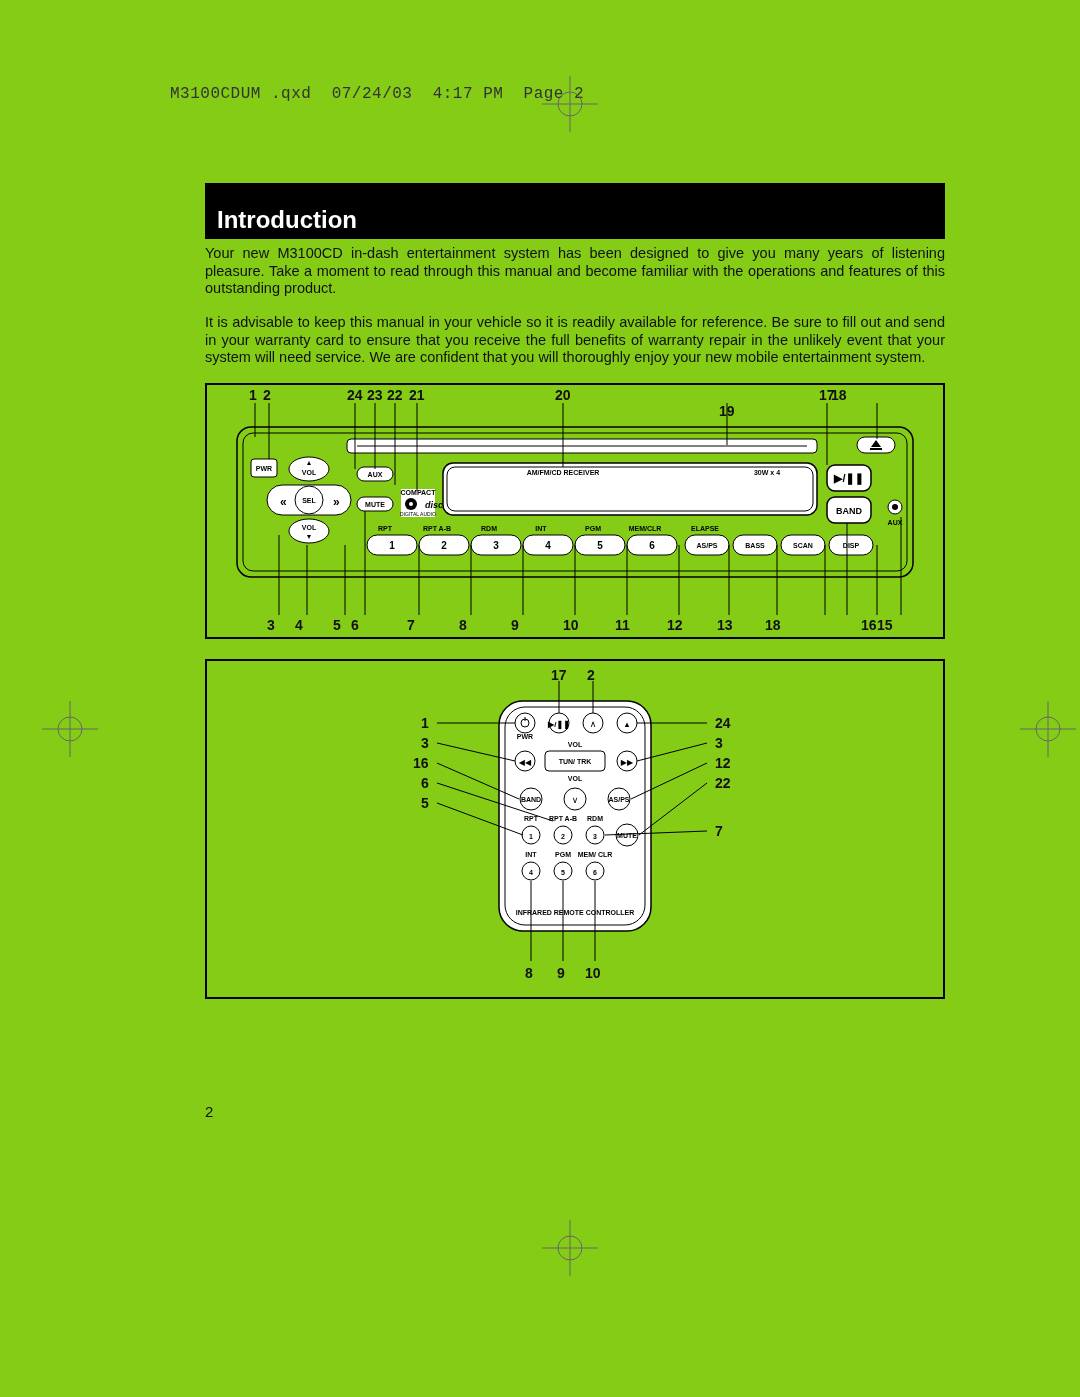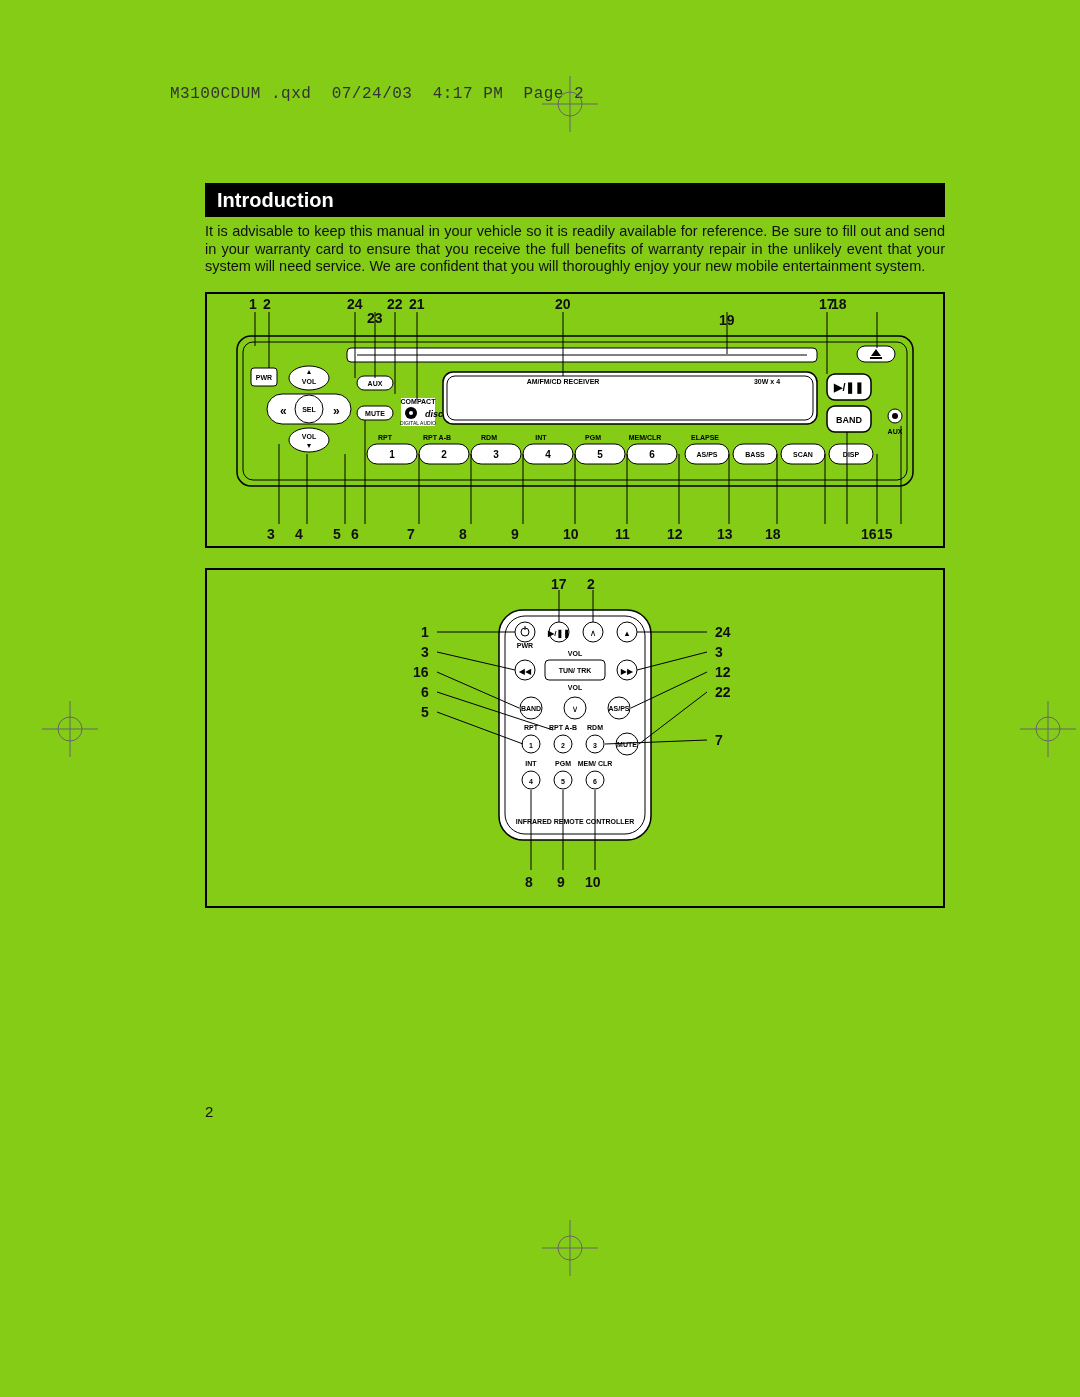--- a/index.html
+++ b/index.html
@@ -34,23 +34,23 @@
 
   .content {
     position: absolute;
     left: 205px;
     width: 740px;
     top: 183px;
   }
   .section-bar {
     background: #000;
     color: #fff;
-    font-size: 20px;
+    font-size: 24px;
     font-weight: bold;
-    padding: 6px 12px 5px 12px;
+    padding: 23px 12px 5px 12px;
     margin-bottom: 6px;
   }
   .para {
     font-size: 14.5px;
     line-height: 1.22;
     text-align: justify;
     margin: 6px 0 16px 0;
   }
 
   .diagram-frame {
@@ -110,30 +110,31 @@
   <div class="crop crop-right">
     <svg width="60" height="60" viewBox="-30 -30 60 60">
       <circle cx="0" cy="0" r="12" fill="none" stroke="#666" stroke-width="1"></circle>
       <line x1="-28" y1="0" x2="28" y2="0" stroke="#666"></line>
       <line x1="0" y1="-28" x2="0" y2="28" stroke="#666"></line>
     </svg>
   </div>
 
   <div class="content">
     <div class="section-bar">Introduction</div>
+    <p class="para">Your new M3100CD in-dash entertainment system has been designed to give you many years of listening pleasure. Take a moment to read through this manual and become familiar with the operations and features of this outstanding product.</p>
     <p class="para">It is advisable to keep this manual in your vehicle so it is readily available for reference. Be sure to fill out and send in your warranty card to ensure that you receive the full benefits of warranty repair in the unlikely event that your system will need service. We are confident that you will thoroughly enjoy your new mobile entertainment system.</p>
 
 
     <div id="head-unit" class="diagram-frame">
 
       <div id="hu-top">
           <div class="callout-num" style="left: 42px; top: 2px;">1</div>
           <div class="callout-num" style="left: 56px; top: 2px;">2</div>
           <div class="callout-num" style="left: 140px; top: 2px;">24</div>
-          <div class="callout-num" style="left: 160px; top: 16px;">23</div>
+          <div class="callout-num" style="left: 160px; top: 2px;">23</div>
           <div class="callout-num" style="left: 180px; top: 2px;">22</div>
           <div class="callout-num" style="left: 202px; top: 2px;">21</div>
           <div class="callout-num" style="left: 348px; top: 2px;">20</div>
           <div class="callout-num" style="left: 512px; top: 18px;">19</div>
           <div class="callout-num" style="left: 612px; top: 2px;">17</div>
           <div class="callout-num" style="left: 624px; top: 2px;">18</div>
         </div>
       <div id="hu-bottom">
           <div class="callout-num" style="left: 60px; top: 232px;">3</div>
           <div class="callout-num" style="left: 88px; top: 232px;">4</div>

